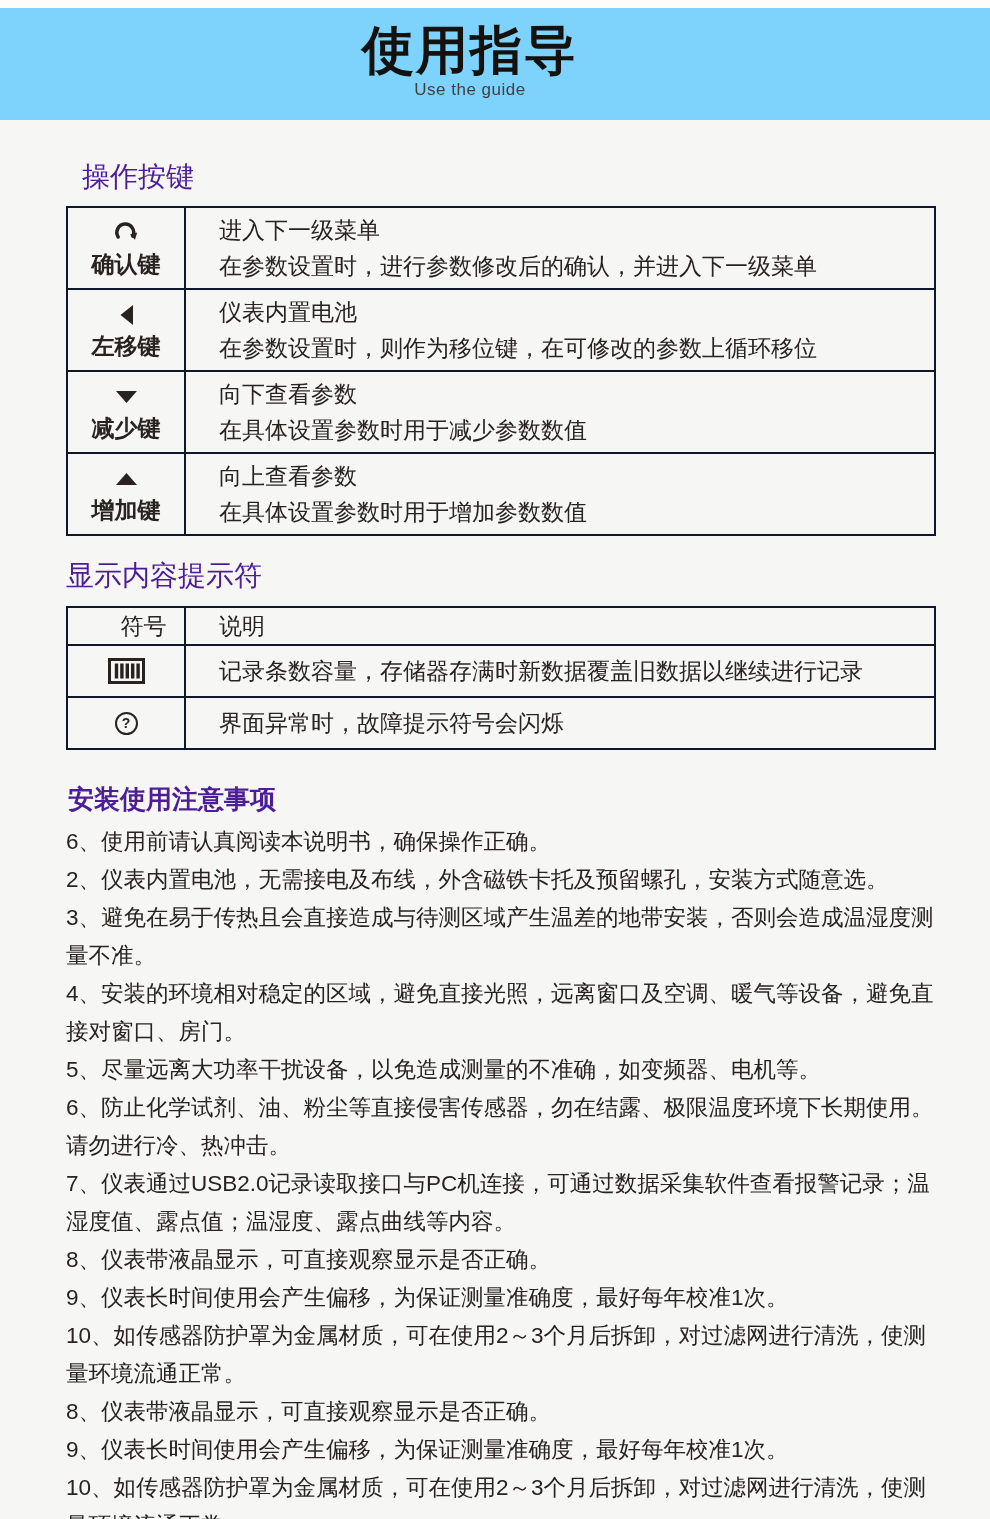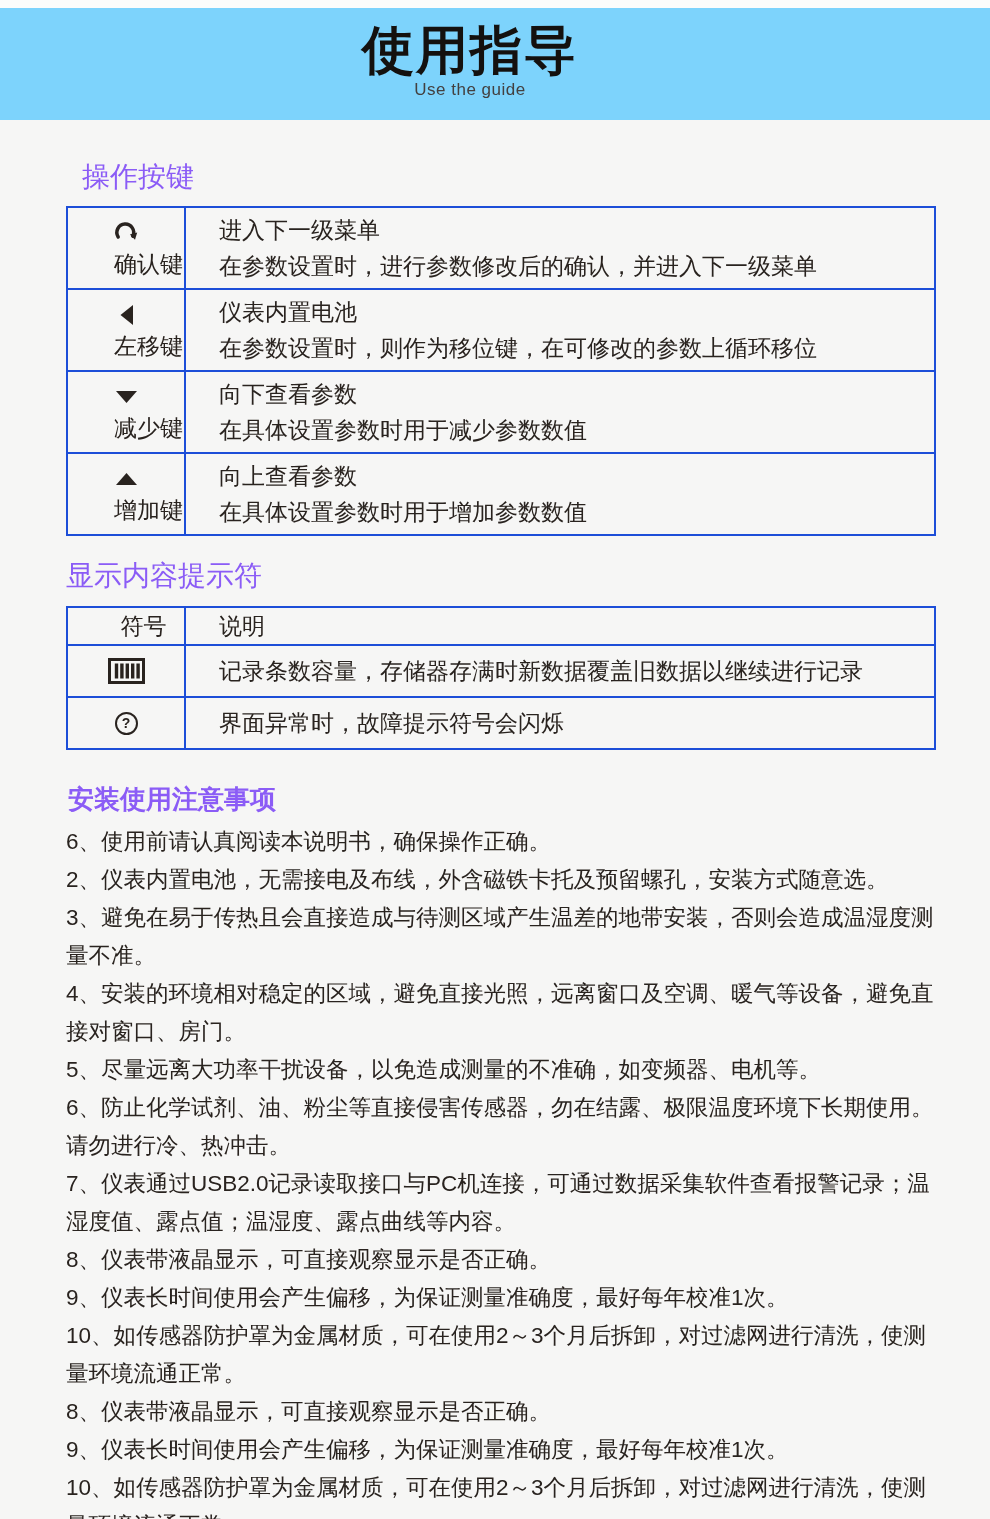--- a/index.html
+++ b/index.html
@@ -18,33 +18,33 @@
   }
   .header .title{
     margin-top:14px;
     font-size:52px;line-height:56px;font-weight:bold;color:#14110f;letter-spacing:2px;
   }
   .header .subtitle{
     margin-top:2px;font-size:17px;color:#434040;letter-spacing:0.5px;
   }
   .content{margin-left:66px;width:871px;}
   .sec-heading{
-    font-size:28px;font-weight:normal;color:#8b5cf6;
+    font-size:28px;font-weight:normal;color:#4c1d95;
     line-height:32px;margin:0;
   }
   #keys-heading{margin:41px 0 13px 16px;}
   #symbols-heading{margin:24px 0 14px 0;}
   #notes-heading{margin:34px 0 9px 2px;font-size:26px;font-weight:bold;line-height:30px;}
   table{
     border-collapse:collapse;width:870px;table-layout:fixed;
     color:#29231f;
   }
-  td{border:2px solid #1d4ed8;}
+  td{border:2px solid #0f172a;}
   .col-sym{width:118px;}
-  td.key-cell{text-align:right;vertical-align:middle;}
+  td.key-cell{text-align:center;vertical-align:middle;font-weight:bold;}
   td.desc-cell{padding:4px 10px 4px 33px;vertical-align:middle;}
   .keys-table tr{height:81px;}
   .desc-line{font-size:23px;line-height:36px;}
   .key-label{font-size:23px;line-height:26px;margin-top:5px;}
   .key-icon{height:26px;display:flex;align-items:flex-end;justify-content:center;}
   svg{display:block;}
   .symbols-table tr.sym-header{height:38px;}
   .symbols-table tr{height:52px;}
   .sym-cell{text-align:center;vertical-align:middle;}
   .sym-head-label{font-size:23px;padding-left:36px;}

